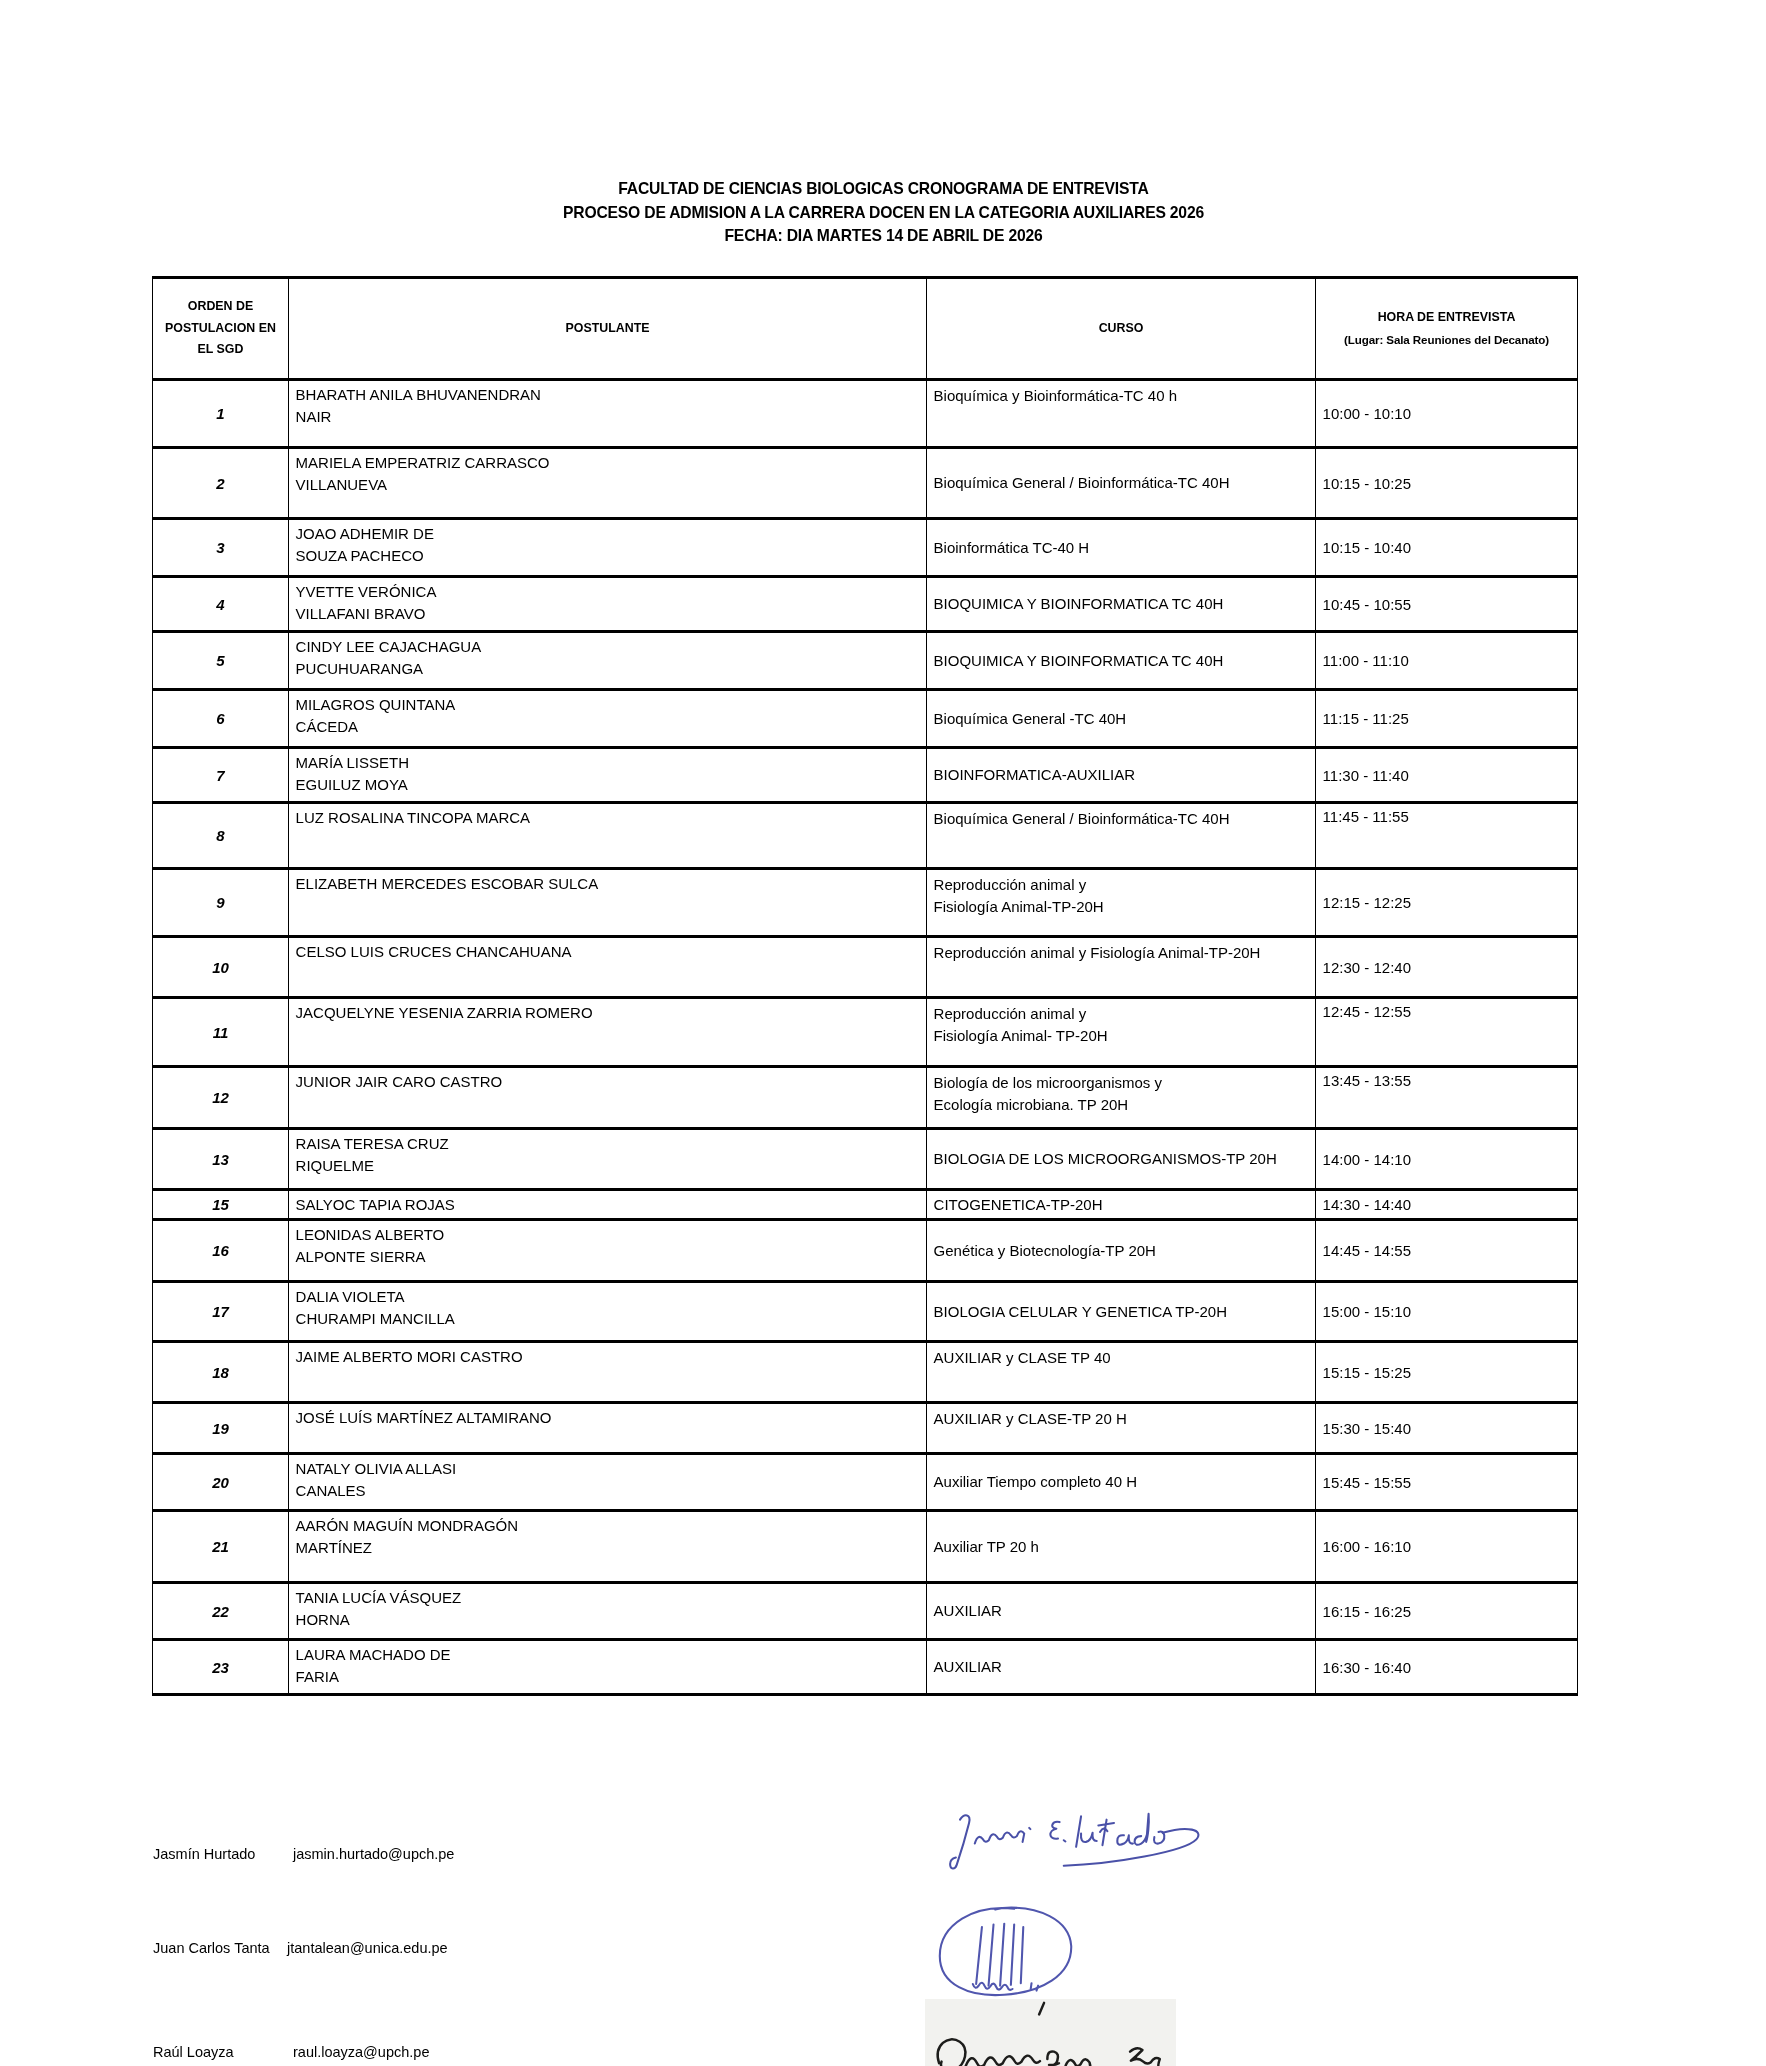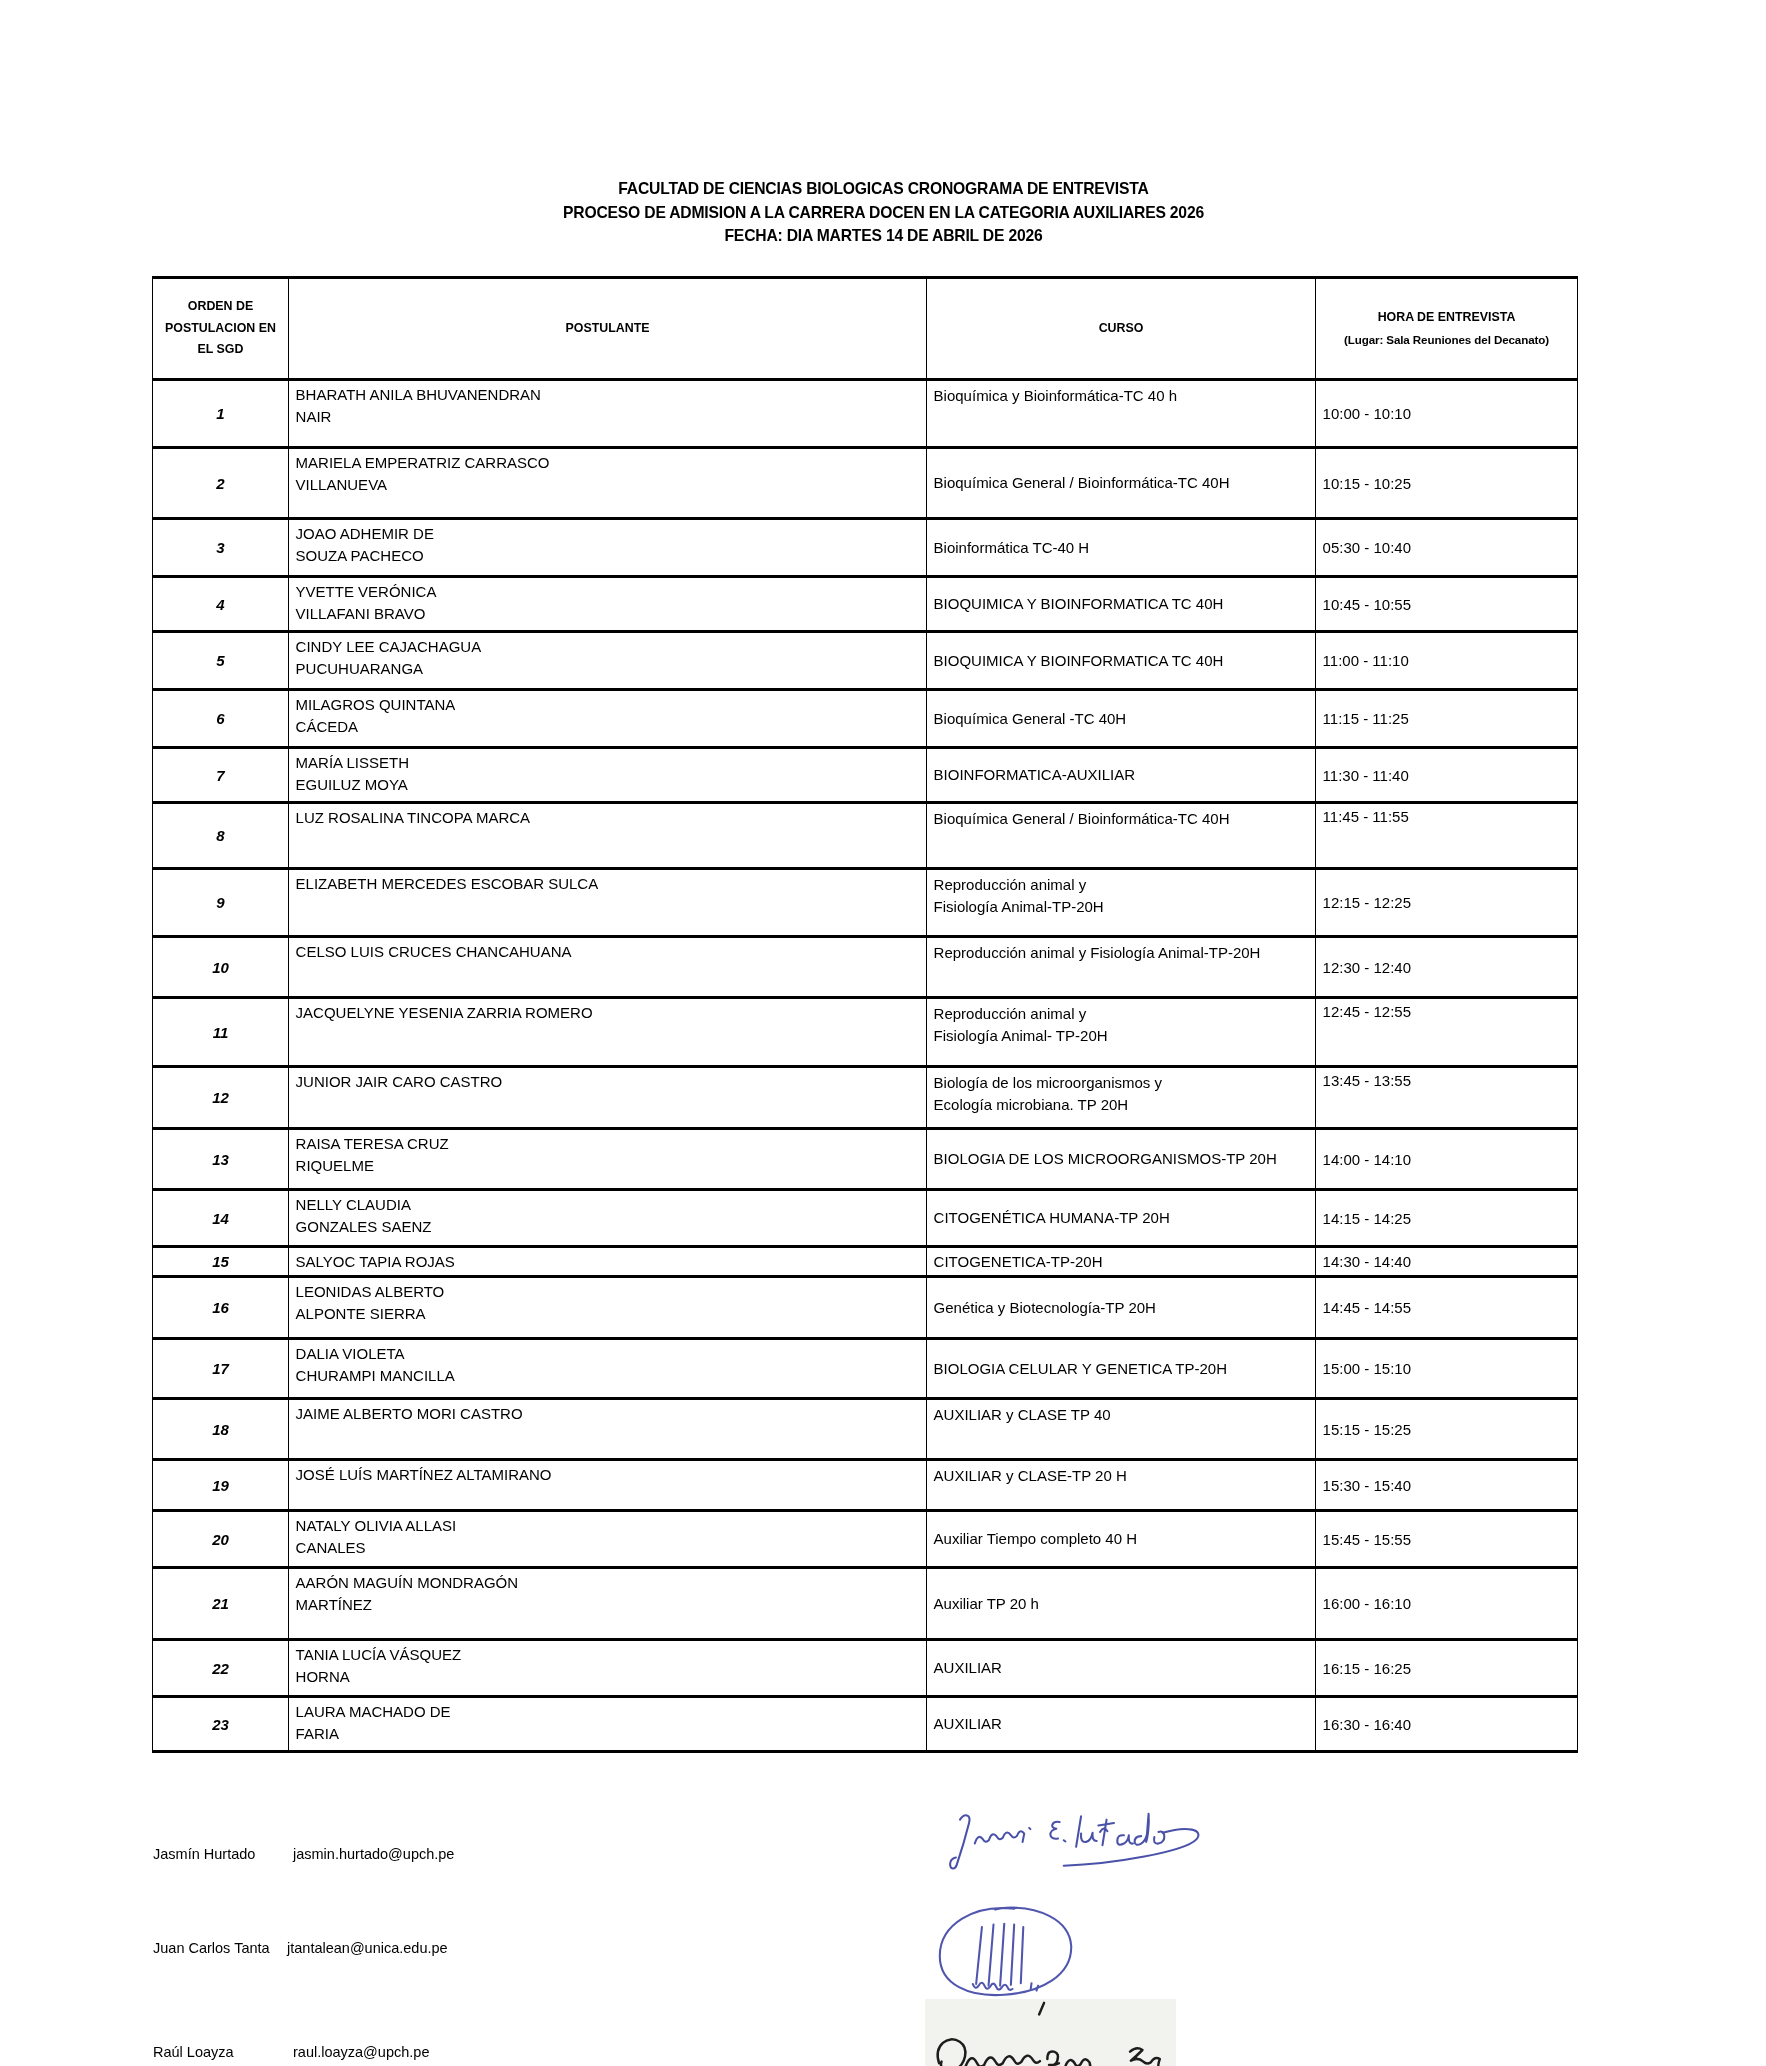--- a/index.html
+++ b/index.html
@@ -89,21 +89,21 @@
     </tr>
         <tr style="height: 58px;">
       <td class="num">3</td>
       <td class="name">
             <div>JOAO ADHEMIR DE</div>
             <div>SOUZA PACHECO</div>
           </td>
       <td class="course">
             <div>Bioinformática TC-40 H</div>
           </td>
-      <td class="time">05:30 - 10:40</td>
+      <td class="time">10:15 - 10:40</td>
     </tr>
         <tr style="height: 55px;">
       <td class="num">4</td>
       <td class="name">
             <div>YVETTE VERÓNICA</div>
             <div>VILLAFANI BRAVO</div>
           </td>
       <td class="course">
             <div>BIOQUIMICA Y BIOINFORMATICA TC 40H</div>
           </td>
@@ -198,31 +198,20 @@
         <tr style="height: 61px;">
       <td class="num">13</td>
       <td class="name">
             <div>RAISA TERESA CRUZ</div>
             <div>RIQUELME</div>
           </td>
       <td class="course">
             <div>BIOLOGIA DE LOS MICROORGANISMOS-TP 20H</div>
           </td>
       <td class="time">14:00 - 14:10</td>
-    </tr>
-        <tr style="height: 57px;">
-      <td class="num">14</td>
-      <td class="name">
-            <div>NELLY CLAUDIA</div>
-            <div>GONZALES SAENZ</div>
-          </td>
-      <td class="course">
-            <div>CITOGENÉTICA HUMANA-TP 20H</div>
-          </td>
-      <td class="time">14:15 - 14:25</td>
     </tr>
         <tr style="height: 23px;">
       <td class="num">15</td>
       <td class="name">
             <div>SALYOC TAPIA ROJAS</div>
           </td>
       <td class="course">
             <div>CITOGENETICA-TP-20H</div>
           </td>
       <td class="time">14:30 - 14:40</td>

